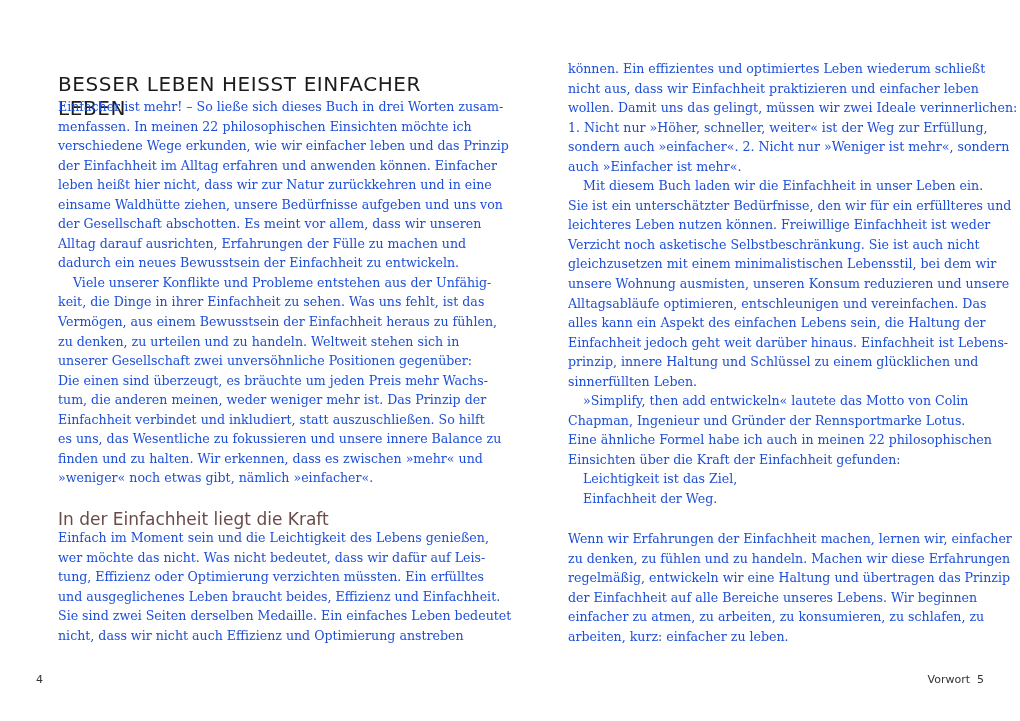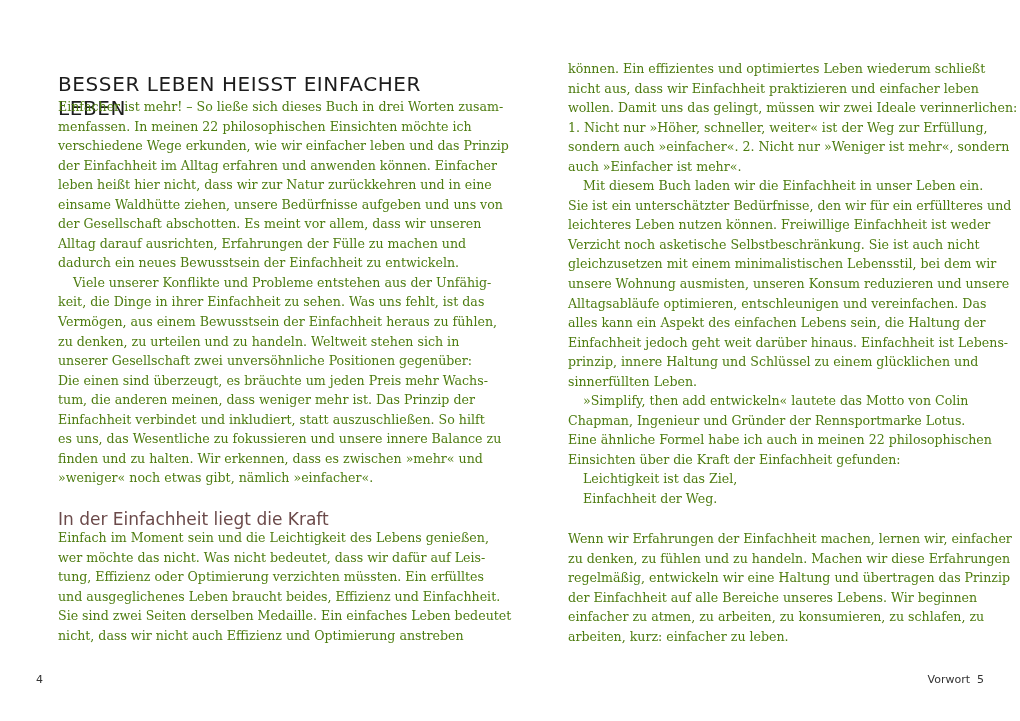--- a/index.html
+++ b/index.html
@@ -9,21 +9,21 @@
   .page-right { left: 510px; width: 510px; }
   .chapter-title {
     position: absolute; left: 58px; width: 394px; top: 59px;
     font-family: "DejaVu Sans", sans-serif;
     font-size: 20px; letter-spacing: 0.6px;
     color: #1c1c1c; font-weight: normal;
   }
   .text-block {
     position: absolute; width: 400px;
     font-family: "DejaVu Serif", serif;
-    font-size: 12.6px; line-height: 19.55px; color: #4d7c0f;
+    font-size: 12.6px; line-height: 19.55px; color: #1d4ed8;
   }
   .left-body { left: 58px; top: 97px; }
   .left-body2 { left: 58px; top: 528px; }
   .right-body { left: 58px; top: 59px; }
   .right-body2 { left: 58px; top: 529px; }
   .line { display: block; white-space: nowrap; }
   .indent { padding-left: 15px; }
   .subheading {
     position: absolute; left: 58px; top: 509px;
     font-family: "DejaVu Sans", sans-serif;
@@ -51,21 +51,21 @@
       <span class="line">einsame Waldhütte ziehen, unsere Bedürfnisse aufgeben und uns von</span>
       <span class="line">der Gesellschaft abschotten. Es meint vor allem, dass wir unseren</span>
       <span class="line">Alltag darauf ausrichten, Erfahrungen der Fülle zu machen und</span>
       <span class="line">dadurch ein neues Bewusstsein der Einfachheit zu entwickeln.</span>
       <span class="line indent">Viele unserer Konflikte und Probleme entstehen aus der Unfähig-</span>
       <span class="line">keit, die Dinge in ihrer Einfachheit zu sehen. Was uns fehlt, ist das</span>
       <span class="line">Vermögen, aus einem Bewusstsein der Einfachheit heraus zu fühlen,</span>
       <span class="line">zu denken, zu urteilen und zu handeln. Weltweit stehen sich in</span>
       <span class="line">unserer Gesellschaft zwei unversöhnliche Positionen gegenüber:</span>
       <span class="line">Die einen sind überzeugt, es bräuchte um jeden Preis mehr Wachs-</span>
-      <span class="line">tum, die anderen meinen, dass weniger mehr ist. Das Prinzip der</span>
+      <span class="line">tum, die anderen meinen, weder weniger mehr ist. Das Prinzip der</span>
       <span class="line">Einfachheit verbindet und inkludiert, statt auszuschließen. So hilft</span>
       <span class="line">es uns, das Wesentliche zu fokussieren und unsere innere Balance zu</span>
       <span class="line">finden und zu halten. Wir erkennen, dass es zwischen »mehr« und</span>
       <span class="line">»weniger« noch etwas gibt, nämlich »einfacher«.</span>
     </div>
   <div class="subheading">In der Einfachheit liegt die Kraft</div>
   <div class="text-block left-body2">
       <span class="line">Einfach im Moment sein und die Leichtigkeit des Lebens genießen,</span>
       <span class="line">wer möchte das nicht. Was nicht bedeutet, dass wir dafür auf Leis-</span>
       <span class="line">tung, Effizienz oder Optimierung verzichten müssten. Ein erfülltes</span>

